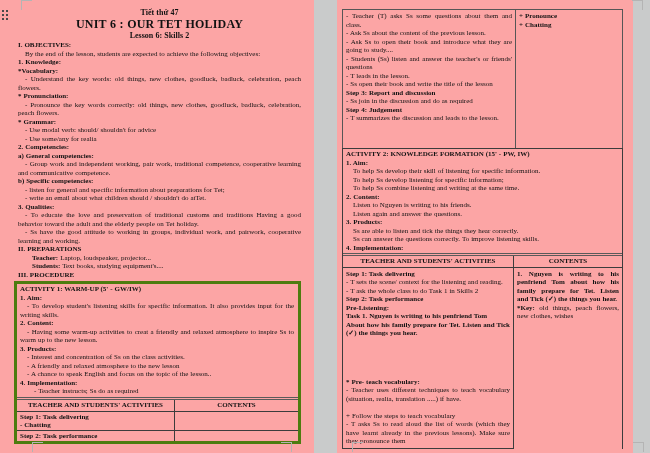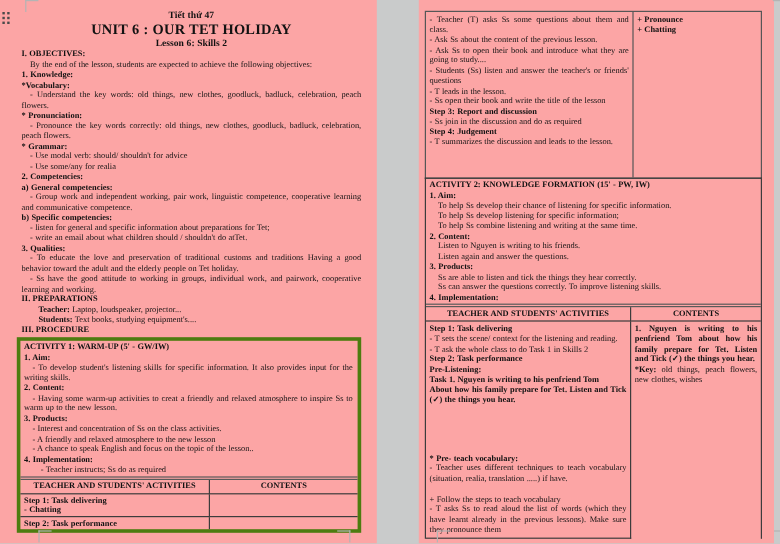--- a/index.html
+++ b/index.html
@@ -4,21 +4,21 @@
 <style>
   html,body{margin:0;padding:0;}
   body{
     width:650px;height:453px;overflow:hidden;position:relative;
     background:#c9cbcb;
     font-family:"Liberation Serif","DejaVu Serif",serif;
     color:#121212;
   }
   .page{position:absolute;top:0;height:453px;background:#fca5a5;}
   #page1{left:0;width:314px;}
-  #page2{left:349px;width:296px;}
+  #page2{left:337px;width:296px;}
 
   .inner1{padding:8px 13px 0 14px;}
   .inner2{padding:9px 10px 0 5px;}
   .bodytext{padding-left:4px;}
 
   .ln{margin:0;font-size:7px;line-height:8.5px;word-spacing:0.2px;}
   .b{font-weight:700;}
   .c{text-align:center;}
   .j{text-align:justify;}
   .u{margin-top:40px;}
@@ -88,21 +88,21 @@
         <p class="ln b">1. Knowledge:</p>
         <p class="ln b">*Vocabulary:</p>
         <p class="ln j in">- Understand the key words: old things, new clothes, goodluck, badluck, celebration, peach flowers.</p>
         <p class="ln b">* Pronunciation:</p>
         <p class="ln j in">- Pronounce the key words correctly: old things, new clothes, goodluck, badluck, celebration, peach flowers.</p>
         <p class="ln b">* Grammar:</p>
         <p class="ln in2">- Use modal verb: should/ shouldn't for advice</p>
         <p class="ln in2">- Use some/any for realia</p>
         <p class="ln b">2. Competencies:</p>
         <p class="ln b">a) General competencies:</p>
-        <p class="ln j in">- Group work and independent working, pair work, linguistic competence, cooperative learning and communicative competence.</p>
+        <p class="ln j in">- Group work and independent working, pair work, traditional competence, cooperative learning and communicative competence.</p>
         <p class="ln b">b) Specific competencies:</p>
         <p class="ln in2">- listen for general and specific information about preparations for Tet;</p>
         <p class="ln in2">- write an email about what children should / shouldn't do atTet.</p>
         <p class="ln b">3. Qualities:</p>
         <p class="ln j in">- To educate the love and preservation of traditional customs and traditions Having a good behavior toward the adult and the elderly people on Tet holiday.</p>
         <p class="ln j in">- Ss have the good attitude to working in groups, individual work, and pairwork, cooperative learning and working.</p>
         <p class="ln b">II. PREPARATIONS</p>
         <p class="ln in3"><b>Teacher:</b> Laptop, loudspeaker, projector...</p>
         <p class="ln in3"><b>Students:</b> Text books, studying equipment's....</p>
         <p class="ln b">III. PROCEDURE</p>
@@ -161,21 +161,21 @@
       <div class="cell">
           <p class="ln b">+ Pronounce</p>
           <p class="ln b">+ Chatting</p>
         </div>
     </div>
 
     <div class="actbox2">
       <div class="actpad">
           <p class="ln b">ACTIVITY 2: KNOWLEDGE FORMATION (15' - PW, IW)</p>
           <p class="ln b">1. Aim:</p>
-          <p class="ln in2">To help Ss develop their chance of listening for specific information.</p>
+          <p class="ln in2">To help Ss develop their skill of listening for specific information.</p>
           <p class="ln in2">To help Ss develop listening for specific information;</p>
           <p class="ln in2">To help Ss combine listening and writing at the same time.</p>
           <p class="ln b">2. Content:</p>
           <p class="ln in2">Listen to Nguyen is writing to his friends.</p>
           <p class="ln in2">Listen again and answer the questions.</p>
           <p class="ln b">3. Products:</p>
           <p class="ln in2">Ss are able to listen and tick the things they hear correctly.</p>
           <p class="ln in2">Ss can answer the questions correctly. To improve listening skills.</p>
           <p class="ln b">4. Implementation:</p>
         </div>

